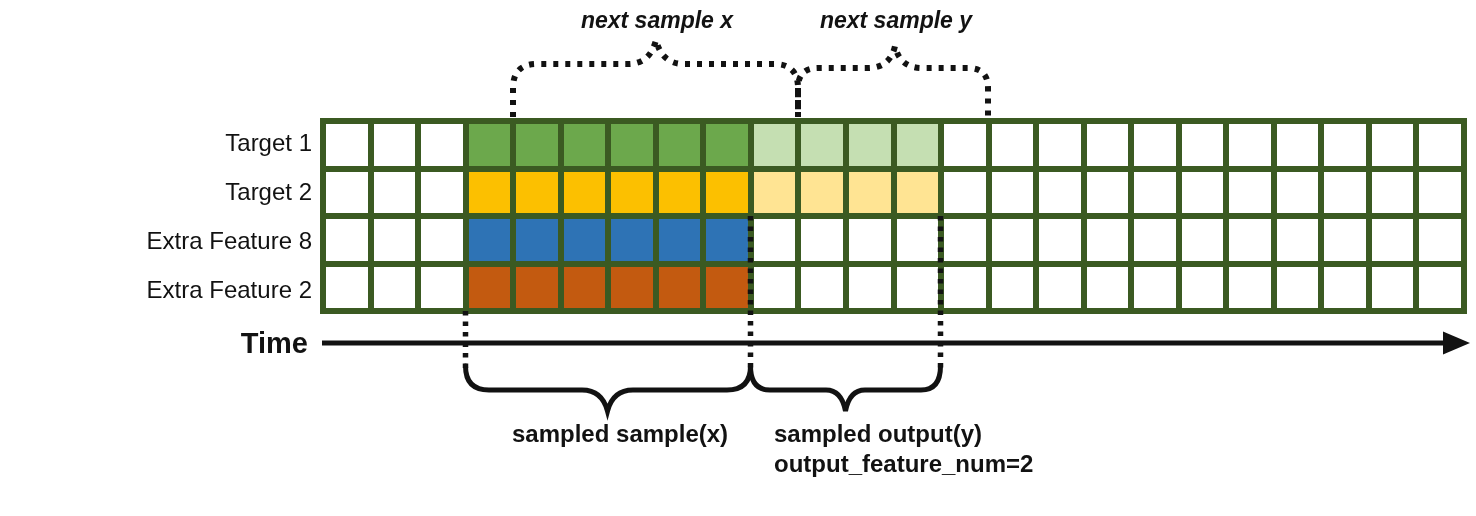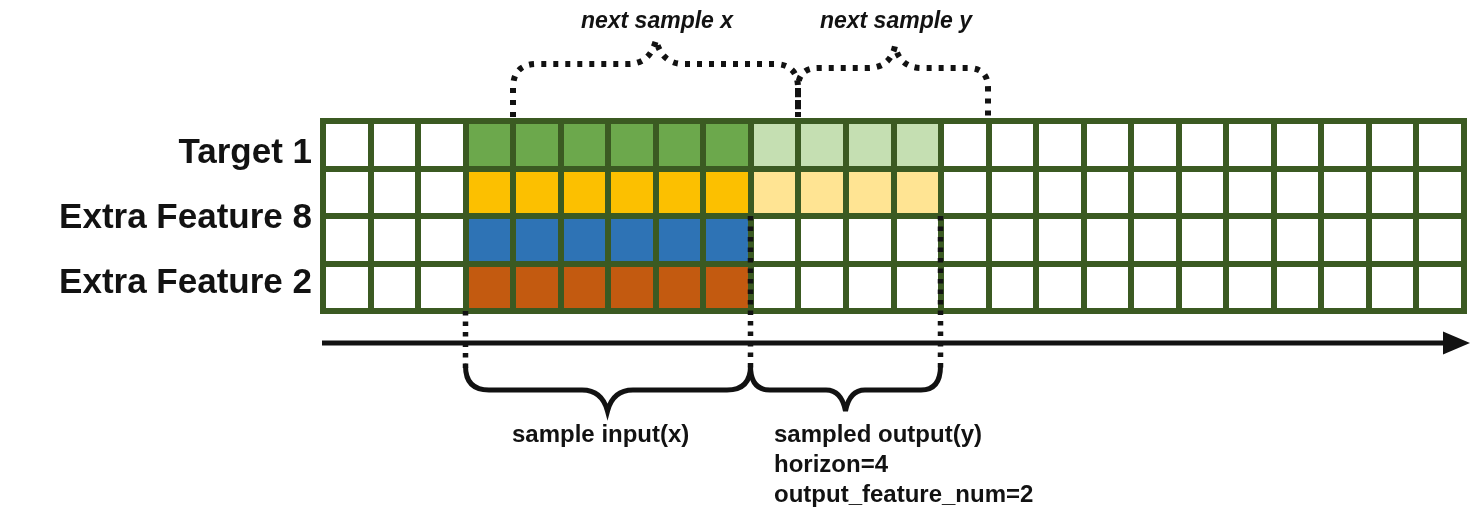--- a/index.html
+++ b/index.html
@@ -23,21 +23,21 @@
     white-space:nowrap;
   }
   .next-label.nx{left:657px;}
   .next-label.ny{left:896px;}
   #row-labels{
     position:absolute;left:0;top:118px;width:312px;height:196px;
     display:flex;flex-direction:column;
   }
   .row-label{
     flex:1;display:flex;align-items:center;justify-content:flex-end;
-    font-size:35px;font-weight:700;white-space:nowrap;
+    font-size:24px;font-weight:400;white-space:nowrap;
   }
   #grid{
     position:absolute;left:320px;top:118px;width:1147px;height:196px;
     box-sizing:border-box;
     display:grid;
     grid-auto-rows:1fr;
     gap:6px;padding:6px;
   }
   .cell{background:#ffffff;}
   .time-label{
@@ -57,20 +57,21 @@
 <body>
 
 <div class="canvas">
 
 
   <div class="next-label nx">next sample x</div>
   <div class="next-label ny">next sample y</div>
 
   <div id="row-labels">
       <div class="row-label">Target 1</div>
+      <div class="row-label">Target 2</div>
       <div class="row-label">Extra Feature 8</div>
       <div class="row-label">Extra Feature 2</div>
     </div>
 
   <div id="grid" style="background: rgb(59, 90, 34); grid-template-columns: repeat(24, 1fr);">
       <div class="cell" style="background: rgb(255, 255, 255);"></div>
       <div class="cell" style="background: rgb(255, 255, 255);"></div>
       <div class="cell" style="background: rgb(255, 255, 255);"></div>
       <div class="cell" style="background: rgb(108, 168, 76);"></div>
       <div class="cell" style="background: rgb(108, 168, 76);"></div>
@@ -160,42 +161,42 @@
       <div class="cell" style="background: rgb(255, 255, 255);"></div>
       <div class="cell" style="background: rgb(255, 255, 255);"></div>
       <div class="cell" style="background: rgb(255, 255, 255);"></div>
       <div class="cell" style="background: rgb(255, 255, 255);"></div>
       <div class="cell" style="background: rgb(255, 255, 255);"></div>
       <div class="cell" style="background: rgb(255, 255, 255);"></div>
       <div class="cell" style="background: rgb(255, 255, 255);"></div>
       <div class="cell" style="background: rgb(255, 255, 255);"></div>
     </div>
 
+  <div class="time-label">Time</div>
 
   <svg class="overlay" width="1476" height="516" viewBox="0 0 1476 516">
 
     <path d="M 513 117 L 513 88 Q 513 64 537 64 L 628 64 Q 650 64 656 40 Q 662 64 684 64 L 774 64 Q 798 64 798 88 L 798 117" fill="none" stroke="#121212" stroke-width="6" stroke-dasharray="5 7"></path>
 
     <path d="M 798 117 L 798 88 Q 798 68 818 68 L 868 68 Q 890 68 895 46 Q 900 68 922 68 L 968 68 Q 988 68 988 88 L 988 117" fill="none" stroke="#121212" stroke-width="6" stroke-dasharray="5 7"></path>
 
     <path d="M 465.5 311 L 465.5 368" fill="none" stroke="#121212" stroke-width="5.5" stroke-dasharray="4.5 6"></path>
     <path d="M 750.5 216 L 750.5 368" fill="none" stroke="#121212" stroke-width="5.5" stroke-dasharray="4.5 6"></path>
     <path d="M 940.5 216 L 940.5 368" fill="none" stroke="#121212" stroke-width="5.5" stroke-dasharray="4.5 6"></path>
 
     <line x1="322" y1="343" x2="1448" y2="343" stroke="#121212" stroke-width="5"></line>
     <polygon points="1470,343 1443,331.5 1443,354.5" fill="#121212"></polygon>
 
     <path d="M 465.5 366 Q 465.5 390 489 390 L 582 390 Q 602 390 607.5 411 Q 613 390 633 390 L 727 390 Q 750.5 390 750.5 366" fill="none" stroke="#121212" stroke-width="5" stroke-linecap="round"></path>
 
     <path d="M 750.5 366 Q 750.5 390 770 390 L 826 390 Q 841.5 390 845.5 411 Q 849.5 390 865 390 L 921 390 Q 940.5 390 940.5 366" fill="none" stroke="#121212" stroke-width="5" stroke-linecap="round"></path>
   </svg>
 
   <div class="sample-text input-text">
-    <div>sample input(x)</div>
+    <div>sampled sample(x)</div>
   </div>
 
   <div class="sample-text output-text">
     <div>sampled output(y)</div>
-    <div>horizon=4</div>
     <div>output_feature_num=2</div>
   </div>
 
 </div>
 
 </body></html>

